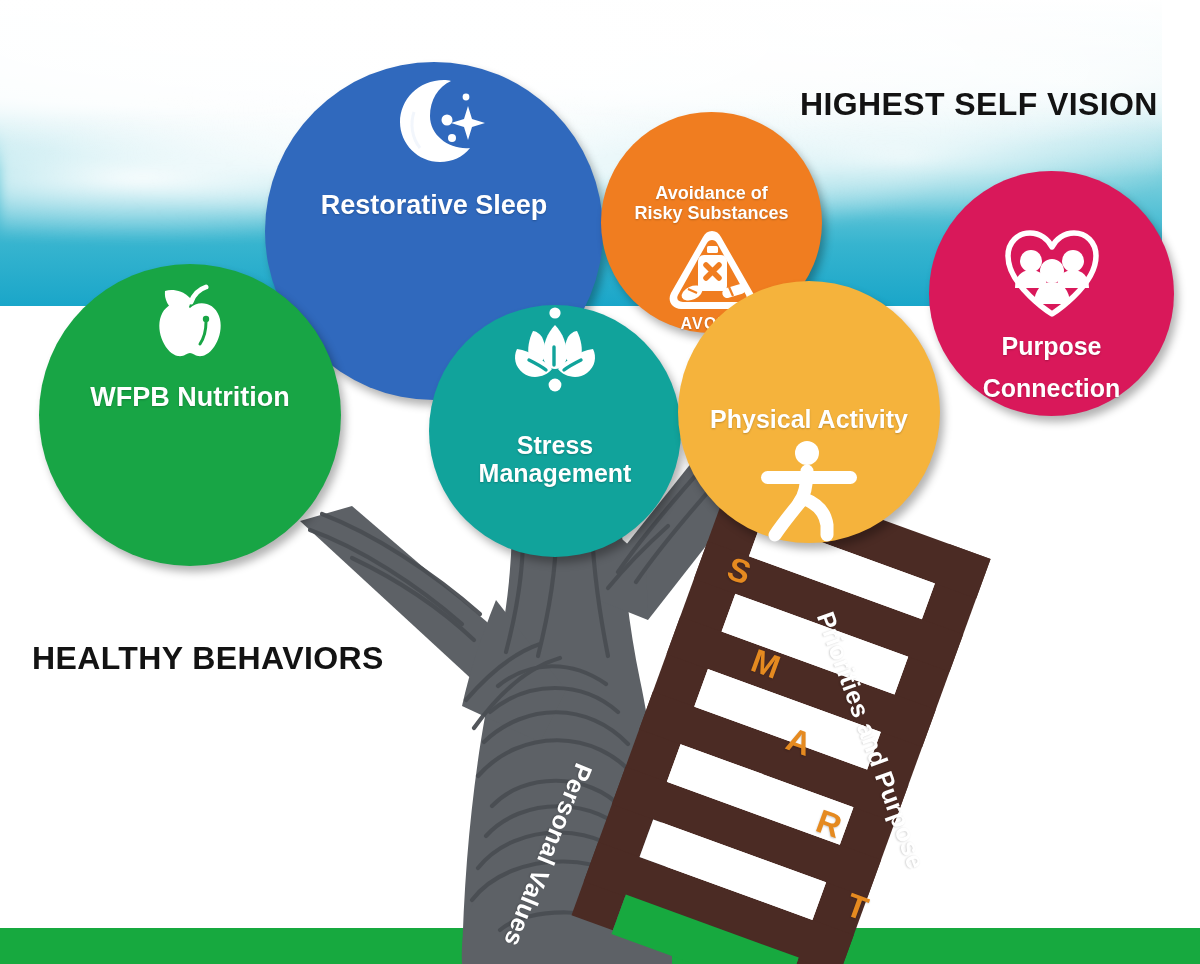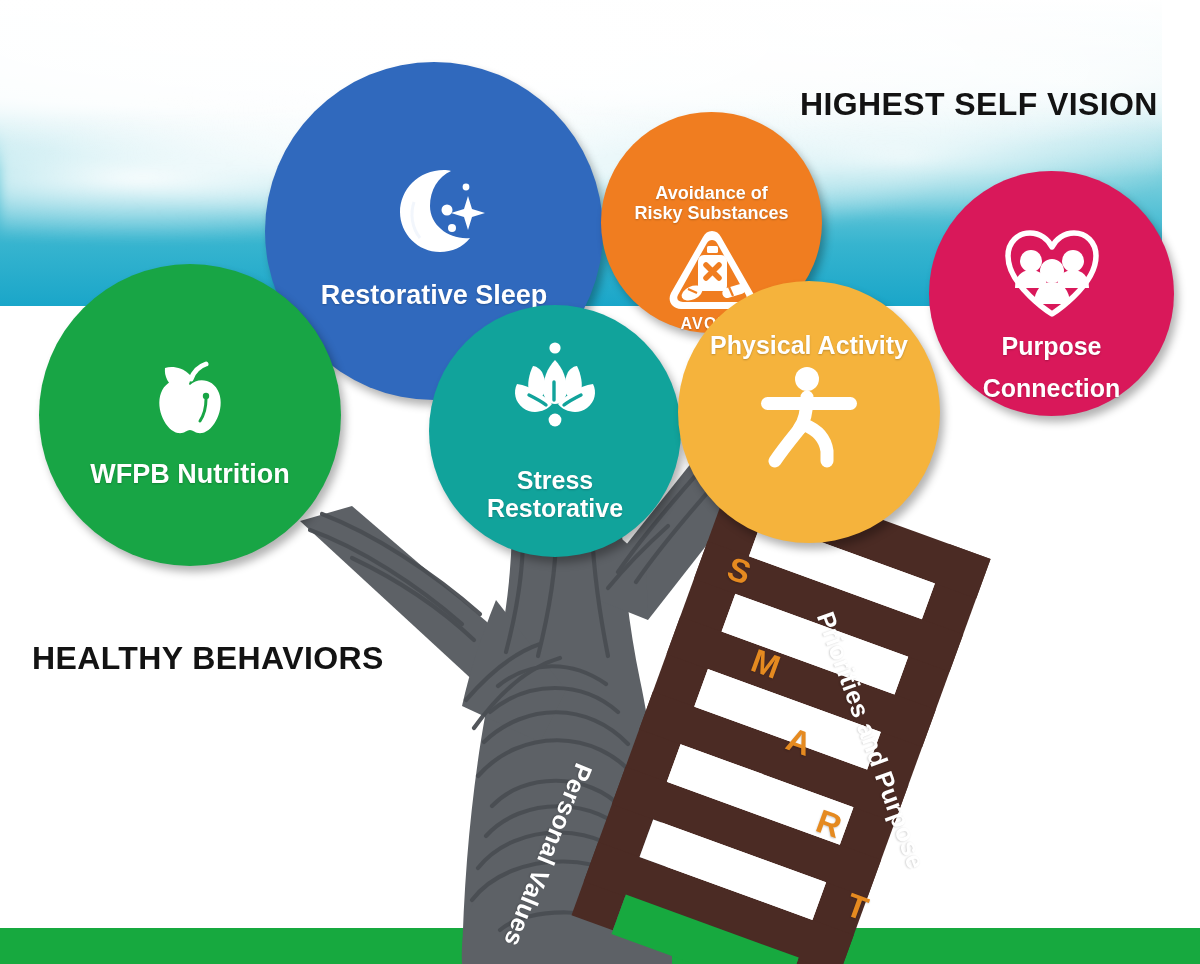--- a/index.html
+++ b/index.html
@@ -73,21 +73,20 @@
     text-shadow:0 1px 2px rgba(0,0,0,.2);
   }
 
   
   .pillar{
     position:absolute;
     border-radius:50%;
     display:flex;
     flex-direction:column;
     align-items:center;
-    justify-content:center;
     box-shadow:4px 6px 9px rgba(0,0,0,.30);
     box-sizing:border-box;
   }
   .pillar .ptitle{
     color:#ffffff;
     font-weight:bold;
     text-align:center;
     line-height:1.12;
     text-shadow:0 1px 2px rgba(0,0,0,.22);
     padding:0 10px;
@@ -115,21 +114,21 @@
   }
   #pillar-avoidance .ptitle{font-size:18px;}
   #pillar-avoidance .avoidword{
     color:#fff;font-weight:bold;font-size:16px;letter-spacing:1.2px;
     text-shadow:0 1px 2px rgba(0,0,0,.22);margin-top:2px;
   }
 
   #pillar-activity{
     left:678px;top:281px;width:262px;height:262px;
     background:#f5b33c;
-    justify-content:flex-start;
+    justify-content:flex-end;
     padding-top:50px;
   }
   #pillar-activity .ptitle{font-size:25px;}
 
   #pillar-social{
     left:929px;top:171px;width:245px;height:245px;
     background:#d9185a;
     justify-content:flex-start;
     padding-top:55px;
   }
@@ -301,21 +300,21 @@
       <path d="M55 42 C55 50 55 56 55 60" stroke="#11a39b" stroke-width="3.4" stroke-linecap="round"></path>
       <path d="M34 26 C30 34 28 44 30 52 C32 58 38 60 43 56 C48 52 47 40 43 32 C41 29 37 26 34 26 Z" fill="#ffffff"></path>
       <path d="M78 26 C82 34 84 44 82 52 C80 58 74 60 69 56 C64 52 65 40 69 32 C71 29 75 26 78 26 Z" fill="#ffffff"></path>
       <path d="M18 44 C14 52 16 62 24 68 C33 75 47 72 53 64 C46 56 32 46 18 44 Z" fill="#ffffff"></path>
       <path d="M94 44 C98 52 96 62 88 68 C79 75 65 72 59 64 C66 56 80 46 94 44 Z" fill="#ffffff"></path>
       <path d="M30 55 C36 58 42 61 47 65" stroke="#11a39b" stroke-width="3.4" stroke-linecap="round"></path>
       <path d="M82 55 C76 58 70 61 65 65" stroke="#11a39b" stroke-width="3.4" stroke-linecap="round"></path>
       <circle cx="56" cy="80" r="6.4" fill="#ffffff"></circle>
     </svg>
     <div class="ptitle" style="font-size:25px;margin-top:26px;">Stress</div>
-    <div class="ptitle" style="font-size:25px;">Restorative</div>
+    <div class="ptitle" style="font-size:25px;">Management</div>
   </div>
 
   <div class="pillar" id="pillar-activity">
     <div class="ptitle">Physical Activity</div>
     <svg class="picon" width="120" height="104" viewBox="0 0 120 104" style="margin-top:6px;">
       <circle cx="58" cy="14" r="12" fill="#ffffff"></circle>
       <rect x="12" y="32" width="96" height="13" rx="6.5" fill="#ffffff"></rect>
       <path d="M58 32 C58 46 56 56 50 64" stroke="#ffffff" stroke-width="13" stroke-linecap="round" fill="none"></path>
       <path d="M52 62 C44 72 34 84 26 96" stroke="#ffffff" stroke-width="13" stroke-linecap="round" fill="none"></path>
       <path d="M56 60 C66 64 76 72 78 86 L78 96" stroke="#ffffff" stroke-width="13" stroke-linecap="round" fill="none"></path>

